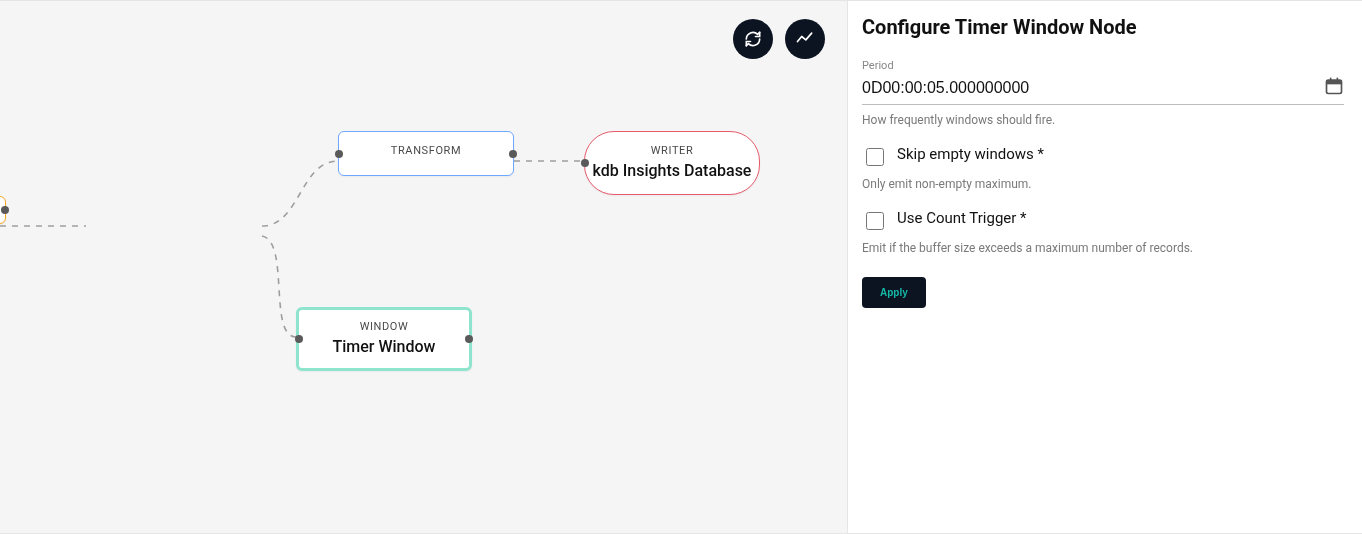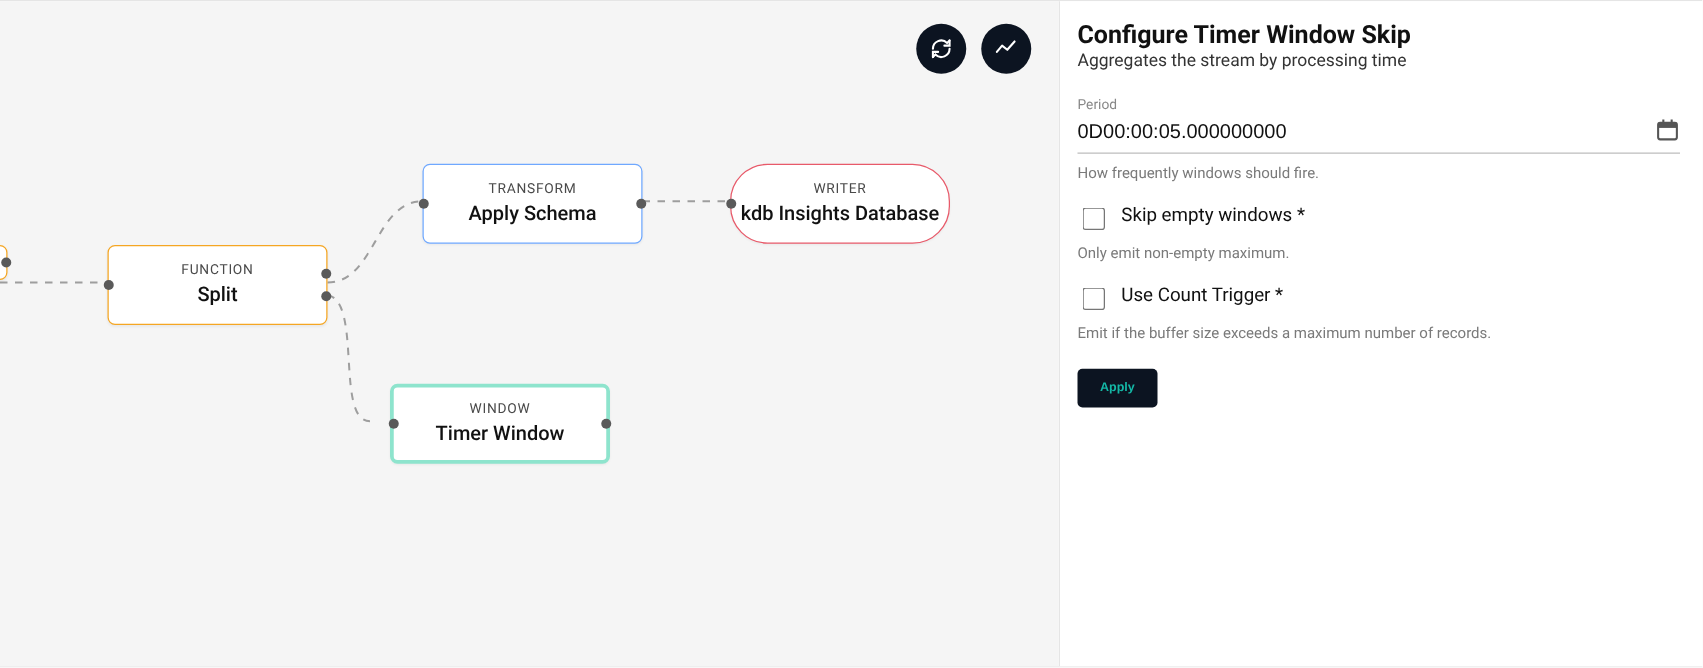--- a/index.html
+++ b/index.html
@@ -167,42 +167,34 @@
 
       <path d="M 262 235 C 290 240, 268 336, 296 336" stroke="#9e9e9e" stroke-width="1.6" stroke-dasharray="6 6" fill="none"></path>
 
       <path d="M -30 225 L 0 225" stroke="#9e9e9e" stroke-width="1.6" stroke-dasharray="6 6" fill="none"></path>
     </svg>
 
     <div class="node" style="left:-170px; top:195px; border-color:#f5a623;">
       <div class="port right"></div>
     </div>
 
-    <div class="node" style="left:86px; top:195px; border-color:#f5a623;">
-      <div class="type">FUNCTION</div>
-      <div class="title">Split</div>
-      <div class="port left"></div>
-      <div class="port right" style="top:35%;"></div>
-      <div class="port right" style="top:65%;"></div>
-    </div>
 
     <div class="node" style="left:338px; top:130px; border-color:#6fa8ff;">
       <div class="type">TRANSFORM</div>
-      <div class="title">Apply Schema</div>
       <div class="port left"></div>
       <div class="port right"></div>
     </div>
 
     <div class="node" style="left:584px; top:130px; border-color:#e85a6a;border-radius:30px;">
       <div class="type">WRITER</div>
       <div class="title">kdb Insights Database</div>
       <div class="port left"></div>
     </div>
 
-    <div class="node selected" style="left:296px; top:306px; border-color:#8ee4cd;margin-left:16px;">
+    <div class="node selected" style="left:296px; top:306px; border-color:#8ee4cd;">
       <div class="type">WINDOW</div>
       <div class="title">Timer Window</div>
       <div class="port left"></div>
       <div class="port right"></div>
     </div>
 
     <div class="toolbar">
       <div class="circ-btn" title="refresh">
         <svg width="20" height="20" viewBox="0 0 24 24">
           <path d="M4 12a8 8 0 0 1 13.6-5.6L20 4M20 12a8 8 0 0 1-13.6 5.6L4 20" stroke-linecap="round"></path>
@@ -212,22 +204,21 @@
       <div class="circ-btn" title="metrics">
         <svg width="20" height="20" viewBox="0 0 24 24">
           <polyline points="3,15 8,9 13,13 20,5" stroke-linecap="round" stroke-linejoin="round"></polyline>
         </svg>
       </div>
     </div>
 
   </div>
 
   <div class="side">
-    <h2>Configure Timer Window Skip</h2>
-    <div class="sub">Aggregates the stream by processing time</div>
+    <h2>Configure Timer Window Node</h2>
 
     <div class="field-label">Period</div>
     <div class="field-row">
       <input type="text" value="0D00:00:05.000000000" style="">
       <span class="cal-icon">
         <svg width="20" height="20" viewBox="0 0 24 24">
           <rect x="3" y="5" width="18" height="16" rx="2" fill="none" stroke="#555" stroke-width="2"></rect>
           <rect x="3" y="5" width="18" height="5" fill="#555"></rect>
           <line x1="8" y1="2" x2="8" y2="6" stroke="#555" stroke-width="2"></line>
           <line x1="16" y1="2" x2="16" y2="6" stroke="#555" stroke-width="2"></line>

